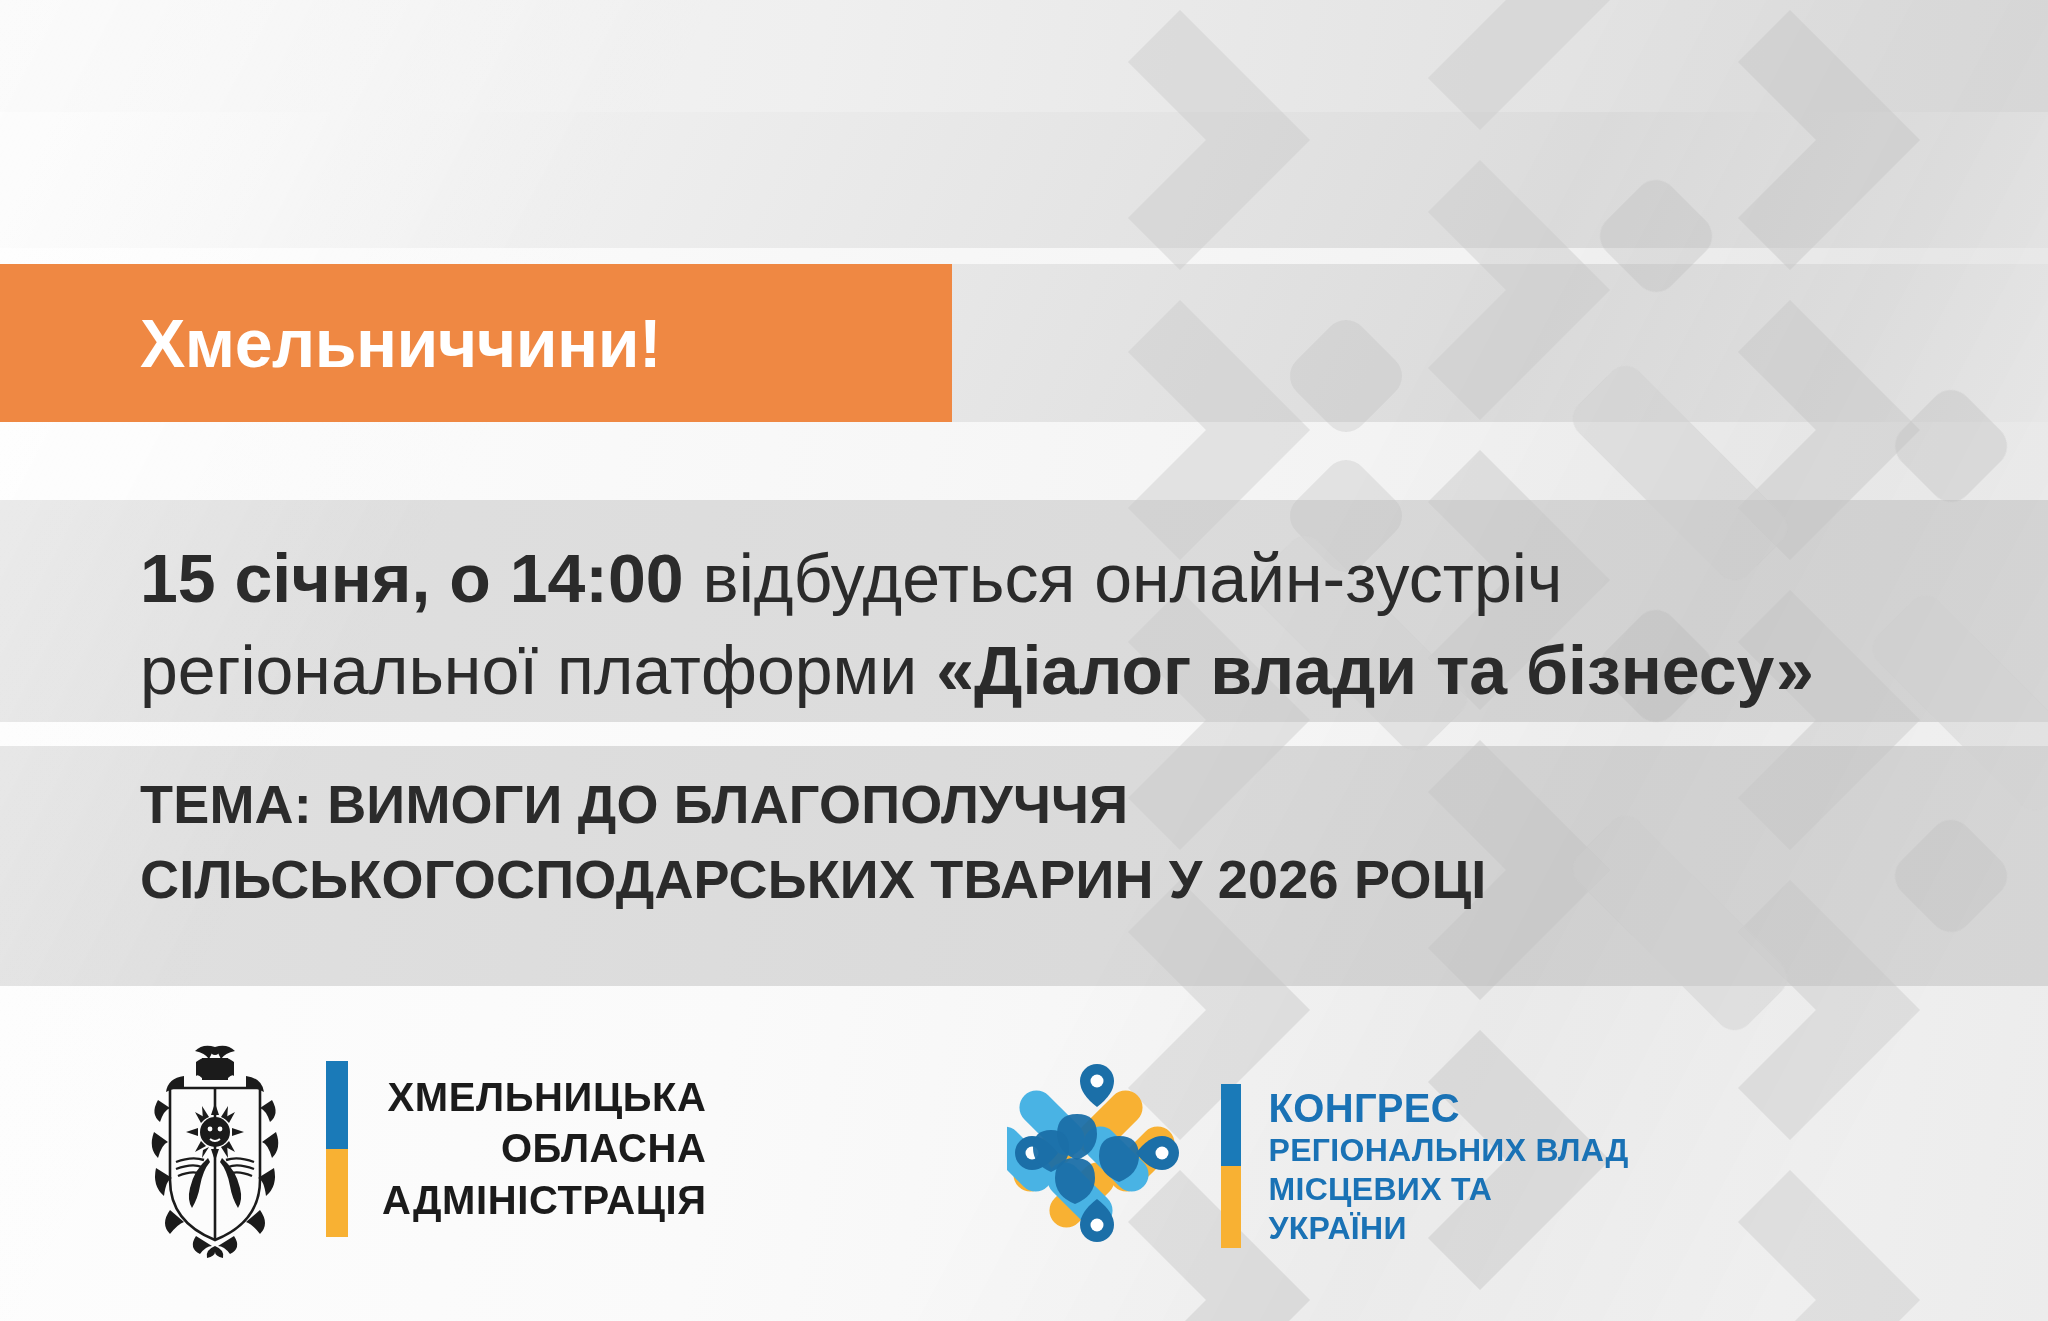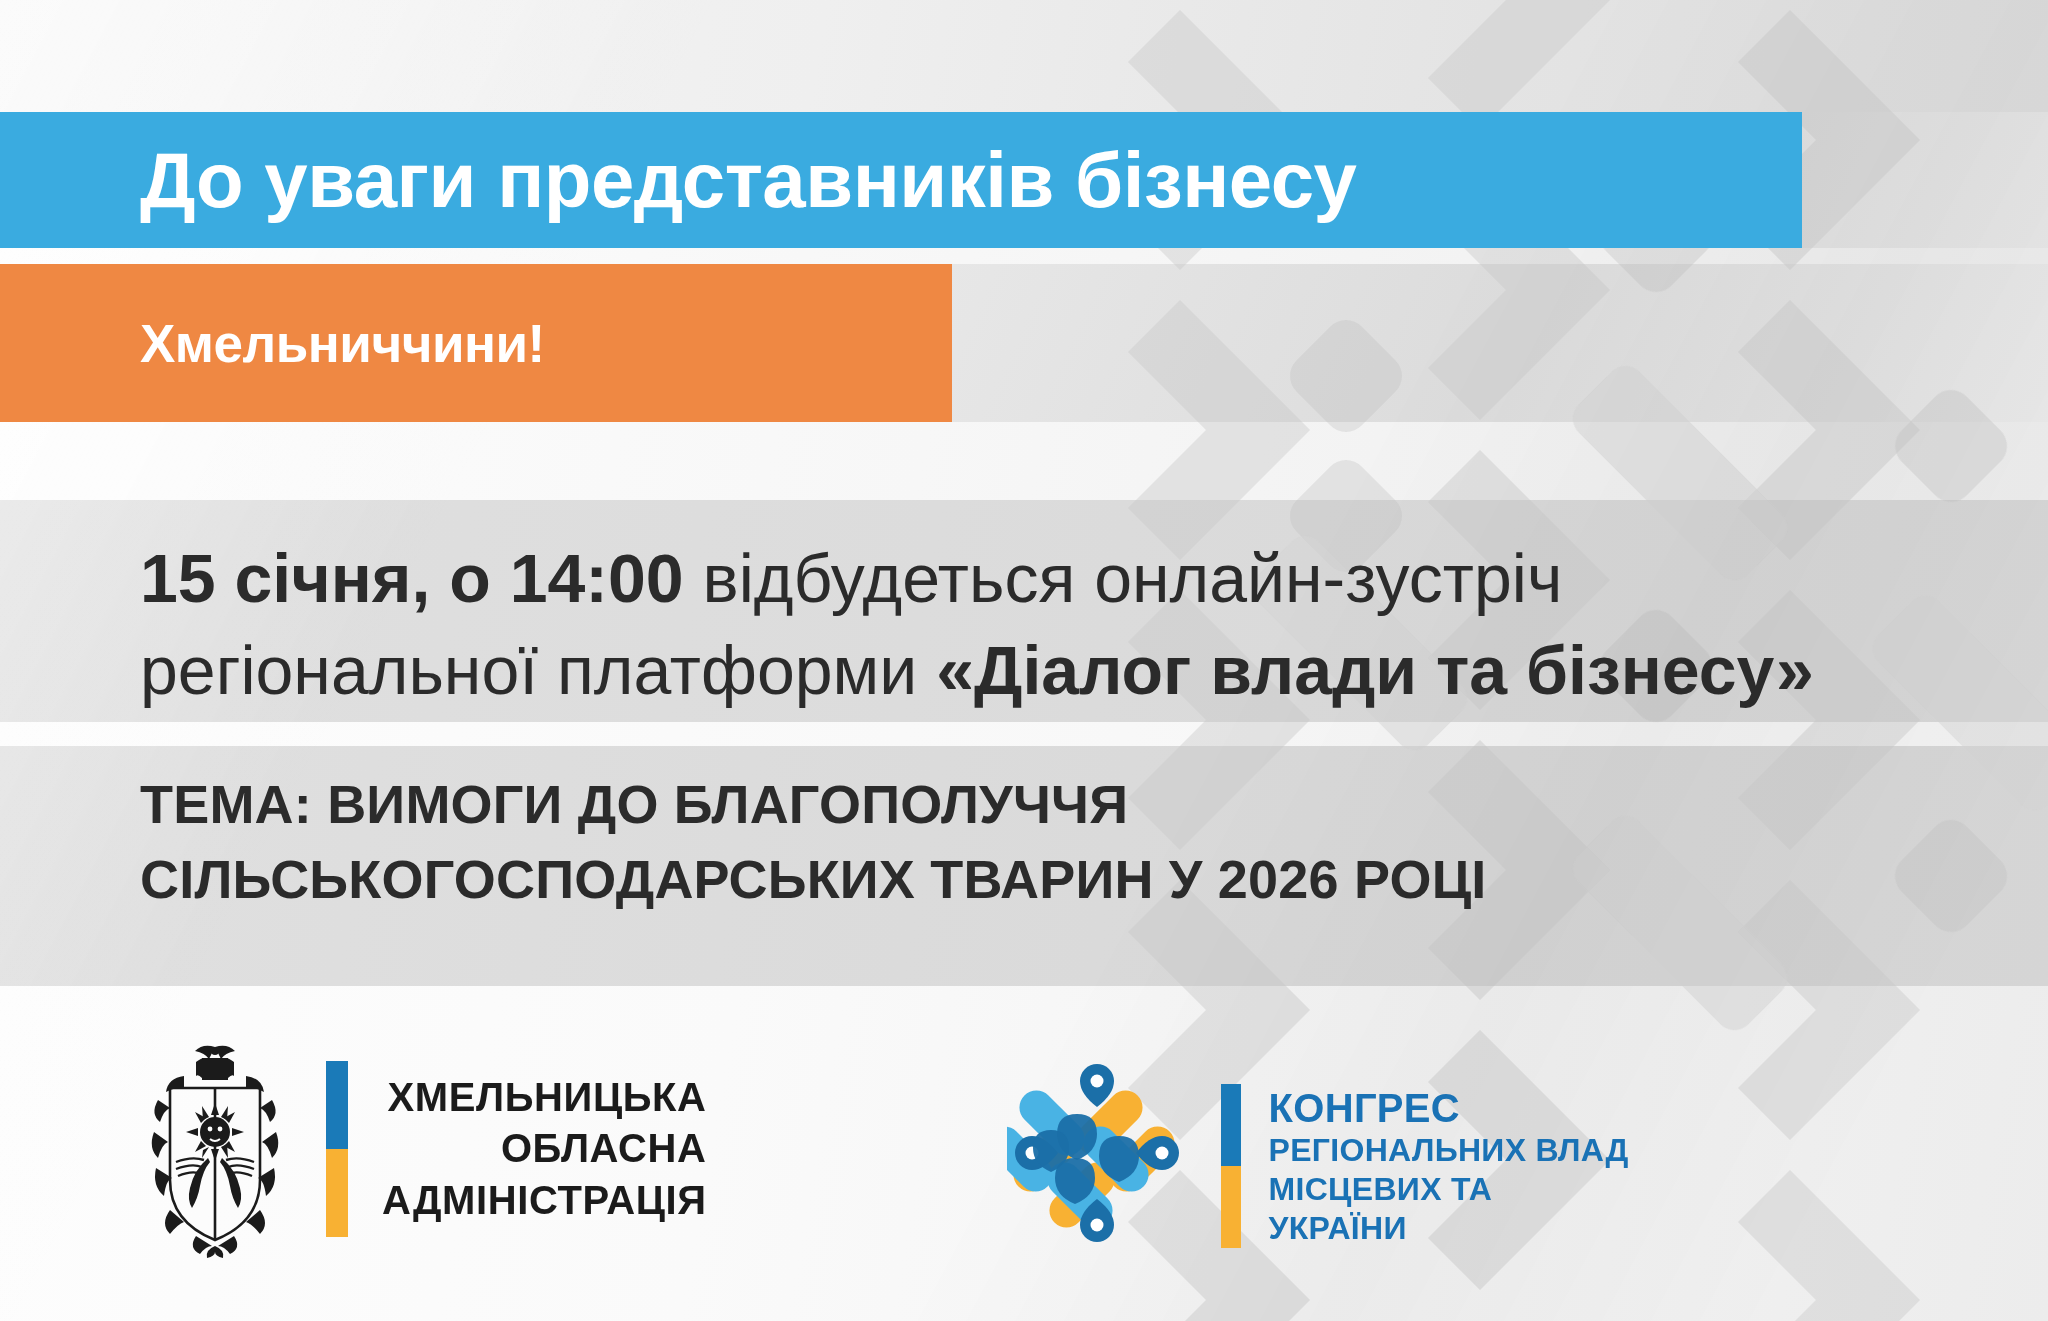--- a/index.html
+++ b/index.html
@@ -54,21 +54,21 @@
   .headline-orange{
     left:0;top:264px;width:952px;height:158px;
     background:#ef8843;
     padding-left:140px;
   }
   .headline-blue .txt{
     color:#ffffff;font-weight:700;font-size:78px;letter-spacing:-.5px;
     white-space:nowrap;line-height:1;
   }
   .headline-orange .txt{
-    color:#ffffff;font-weight:700;font-size:53px;letter-spacing:-.5px;
+    color:#ffffff;font-weight:700;font-size:68px;letter-spacing:-.5px;
     white-space:nowrap;line-height:1;
   }
 
   
   .body-block{
     position:absolute;left:140px;width:1760px;
     color:#2b2b2b;
   }
   .block-date{top:538px;}
   .block-theme{top:772px;}
@@ -163,23 +163,20 @@
         <rect x="1240" y="600" width="240" height="86" rx="20" transform="rotate(45 1360 643)"></rect>
         <rect x="1560" y="430" width="240" height="86" rx="20" transform="rotate(45 1680 473)"></rect>
         <rect x="1560" y="880" width="240" height="86" rx="20" transform="rotate(45 1680 923)"></rect>
         <rect x="1860" y="660" width="240" height="86" rx="20" transform="rotate(45 1980 703)"></rect>
       </g>
     </svg>
   </div>
 
   <div class="sheen"></div>
 
-  <div class="headline-blue">
-    <span class="txt">До уваги представників бізнесу</span>
-  </div>
 
   <div class="headline-orange">
     <span class="txt">Хмельниччини!</span>
   </div>
 
   <div class="body-block block-date">
     <div class="line"><span class="strong">15 січня, о 14:00</span><span> відбудеться онлайн-зустріч</span></div>
     <div class="line l2"><span>регіональної платформи </span><span class="strong">«Діалог влади та бізнесу»</span></div>
   </div>
 

